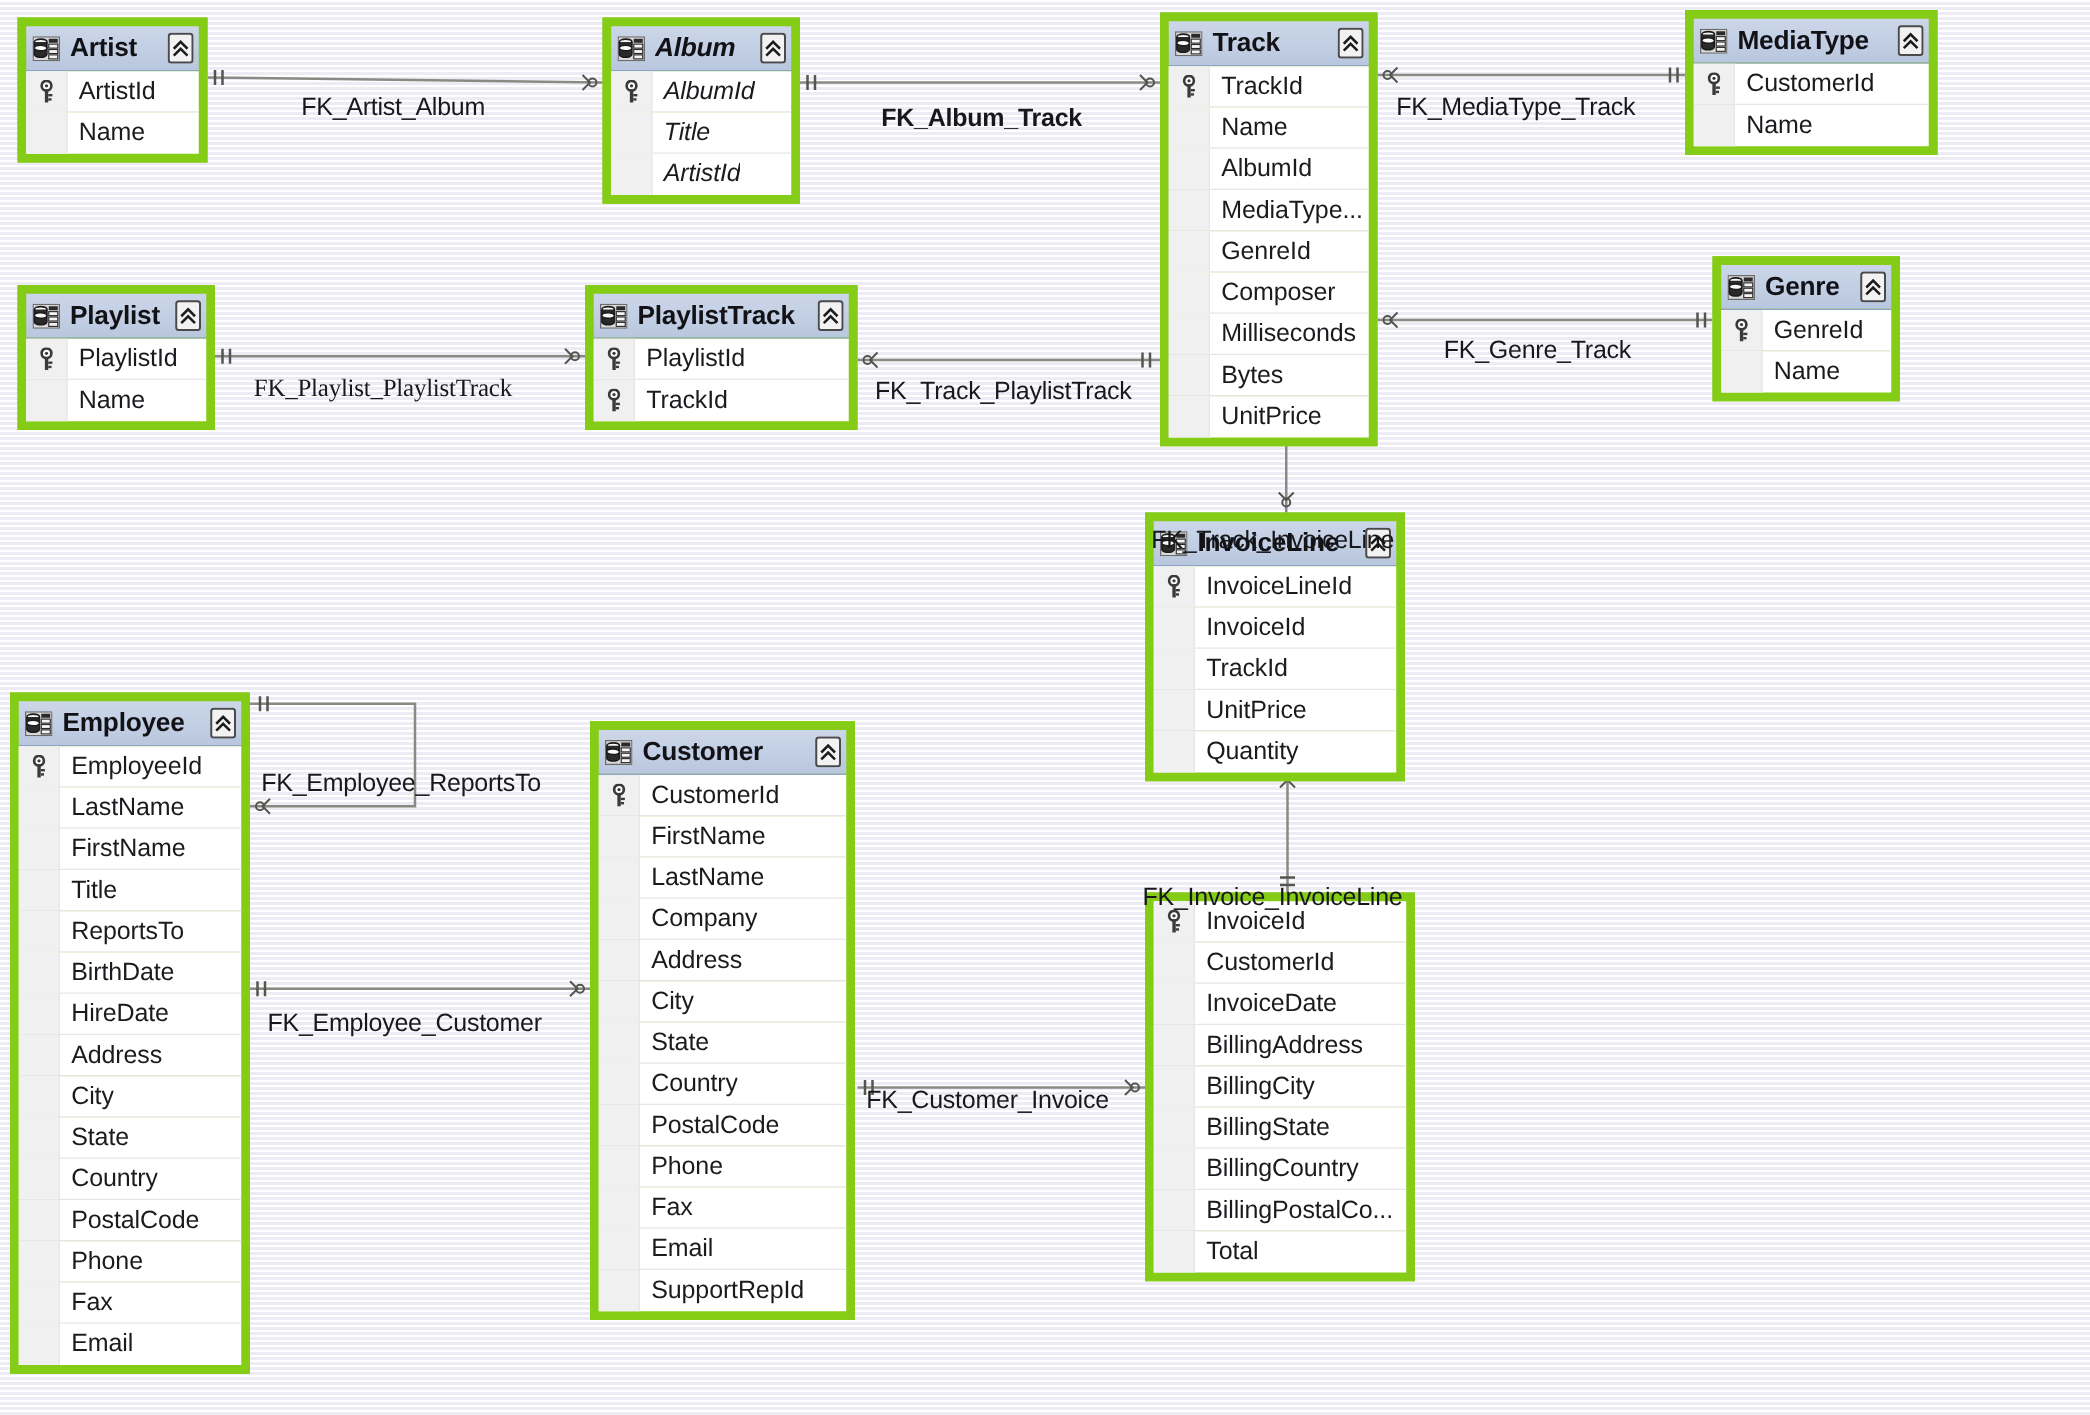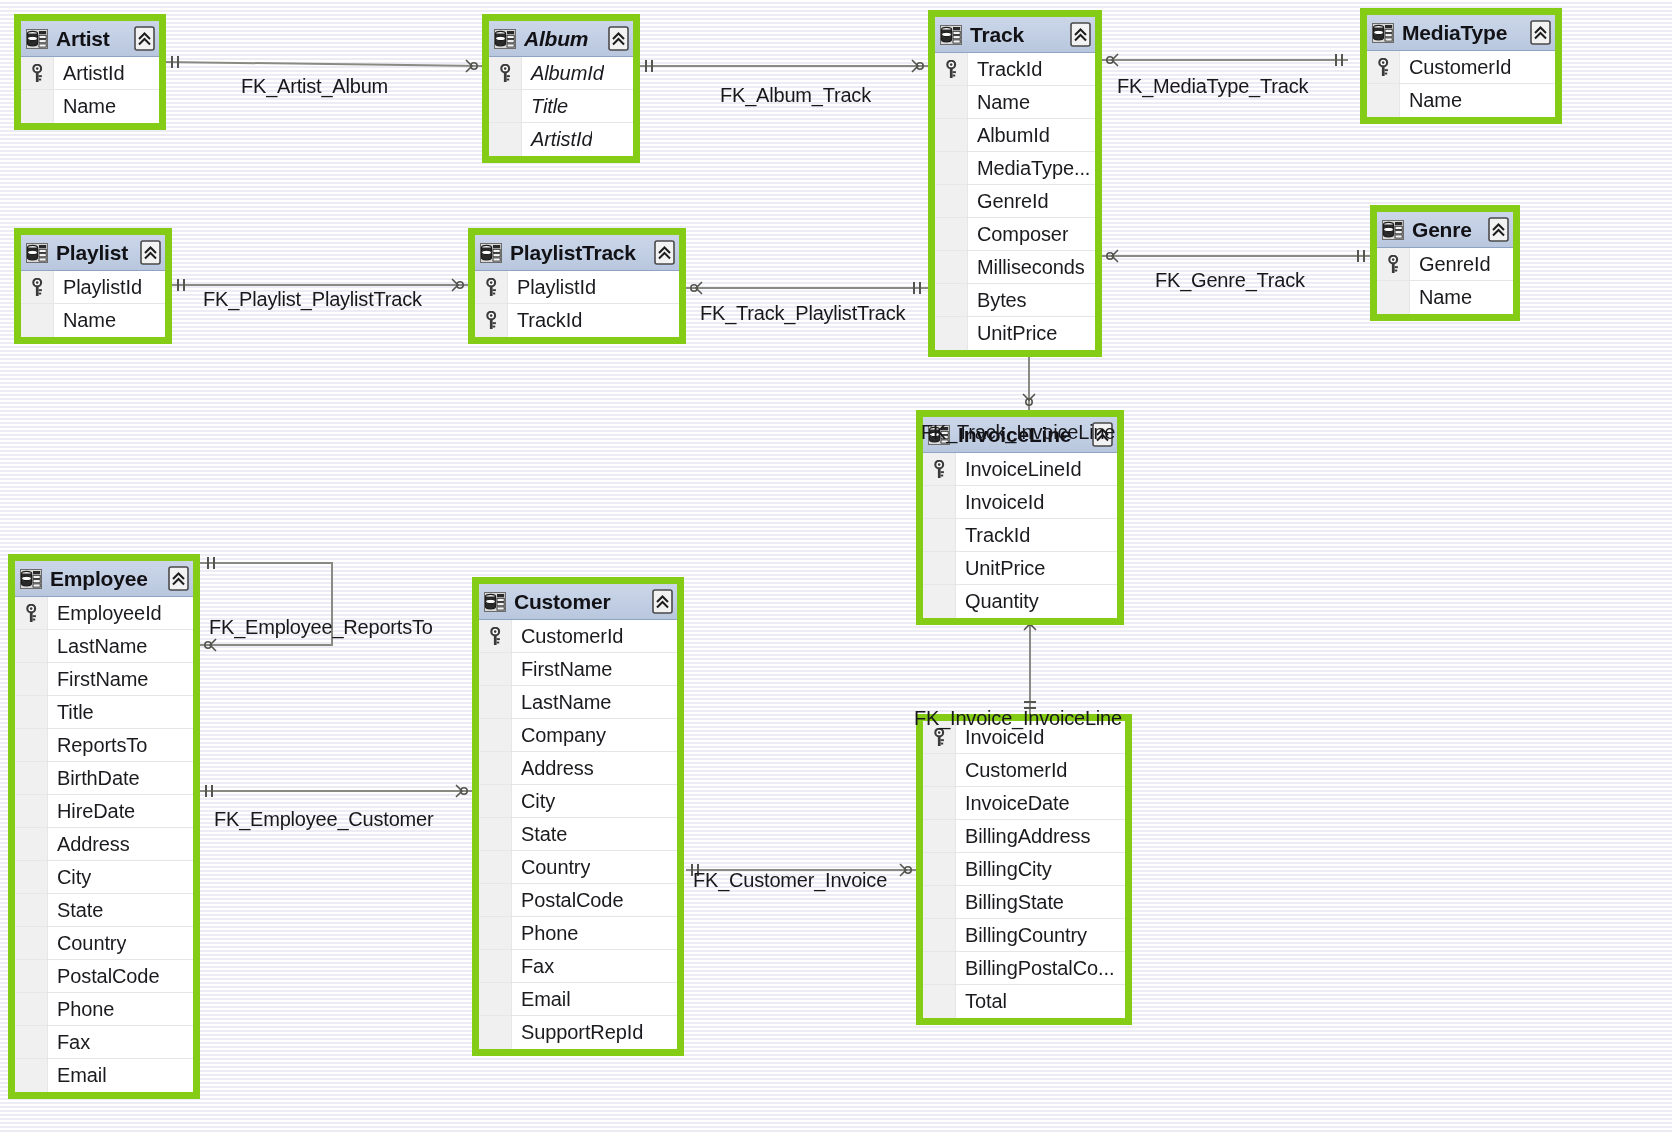--- a/index.html
+++ b/index.html
@@ -210,24 +210,24 @@
       <line x1="686" y1="870" x2="916" y2="870" stroke="#8a8a84" stroke-width="2"></line>
       <line x1="692" y1="864" x2="692" y2="876" stroke="#55554f" stroke-width="2"></line>
       <line x1="698" y1="864" x2="698" y2="876" stroke="#55554f" stroke-width="2"></line>
       <circle cx="908" cy="870" r="3.2" fill="none" stroke="#55554f" stroke-width="1.6"></circle>
       <path d="M900,864 L906,870 L900,876" fill="none" stroke="#55554f" stroke-width="1.6"></path>
     </g>
   </svg>
 
   <div id="rel-labels">
       <div class="rel-label" style="left: 241px; top: 34px;">FK_Artist_Album</div>
-      <div class="rel-label" style="left: 720px; top: 43px;">FK_Album_Track</div>
+      <div class="rel-label" style="left: 705px; top: 43px; font-weight: bold;">FK_Album_Track</div>
       <div class="rel-label" style="left: 1117px; top: 34px;">FK_MediaType_Track</div>
       <div class="rel-label" style="left: 1155px; top: 228px;">FK_Genre_Track</div>
-      <div class="rel-label" style="left: 203px; top: 247px;">FK_Playlist_PlaylistTrack</div>
+      <div class="rel-label" style="left: 203px; top: 259px; font-family: Liberation Serif, serif;">FK_Playlist_PlaylistTrack</div>
       <div class="rel-label" style="left: 700px; top: 261px;">FK_Track_PlaylistTrack</div>
       <div class="rel-label" style="left: 921px; top: 380px;">FK_Track_InvoiceLine</div>
       <div class="rel-label" style="left: 914px; top: 666px;">FK_Invoice_InvoiceLine</div>
       <div class="rel-label" style="left: 209px; top: 575px;">FK_Employee_ReportsTo</div>
       <div class="rel-label" style="left: 214px; top: 767px;">FK_Employee_Customer</div>
       <div class="rel-label" style="left: 693px; top: 828px;">FK_Customer_Invoice</div>
     </div>
 
   <div id="tables">
       <div class="tbl" style="left: 14px; top: 14px; width: 152px;">
@@ -381,21 +381,21 @@
           <div class="row">
             <div class="row-gutter"></div>
             <div class="row-name">Bytes</div>
           </div>
           <div class="row">
             <div class="row-gutter"></div>
             <div class="row-name">UnitPrice</div>
           </div>
         </div>
       </div>
-      <div class="tbl" style="left: 1348px; top: 8px; width: 202px; margin-left: 12px;">
+      <div class="tbl" style="left: 1348px; top: 8px; width: 202px;">
         <div class="tbl-head">
           <span>
             <svg class="ico-table" viewBox="0 0 22 20">
               <rect x="0.5" y="0.5" width="21" height="19" fill="#d9d9d9" stroke="#6b6b6b"></rect>
               <ellipse cx="6.5" cy="4.5" rx="5" ry="2.2" fill="#fafafa" stroke="#1c1c1c" stroke-width="1.3"></ellipse>
               <path d="M1.5,4.5 L1.5,14.5 C1.5,15.8 4,16.8 6.5,16.8 C9,16.8 11.5,15.8 11.5,14.5 L11.5,4.5" fill="#2a2a2a" stroke="#1c1c1c" stroke-width="1.3"></path>
               <ellipse cx="6.5" cy="9.4" rx="5" ry="2.2" fill="#fafafa" stroke="#1c1c1c" stroke-width="1.1"></ellipse>
               <rect x="13" y="2" width="7.2" height="3.2" fill="#2a2a2a"></rect>
               <rect x="13" y="6.3" width="7.2" height="3.2" fill="#f4f4f4" stroke="#2a2a2a" stroke-width="0.9"></rect>
               <rect x="13" y="10.6" width="7.2" height="3.2" fill="#f4f4f4" stroke="#2a2a2a" stroke-width="0.9"></rect>

